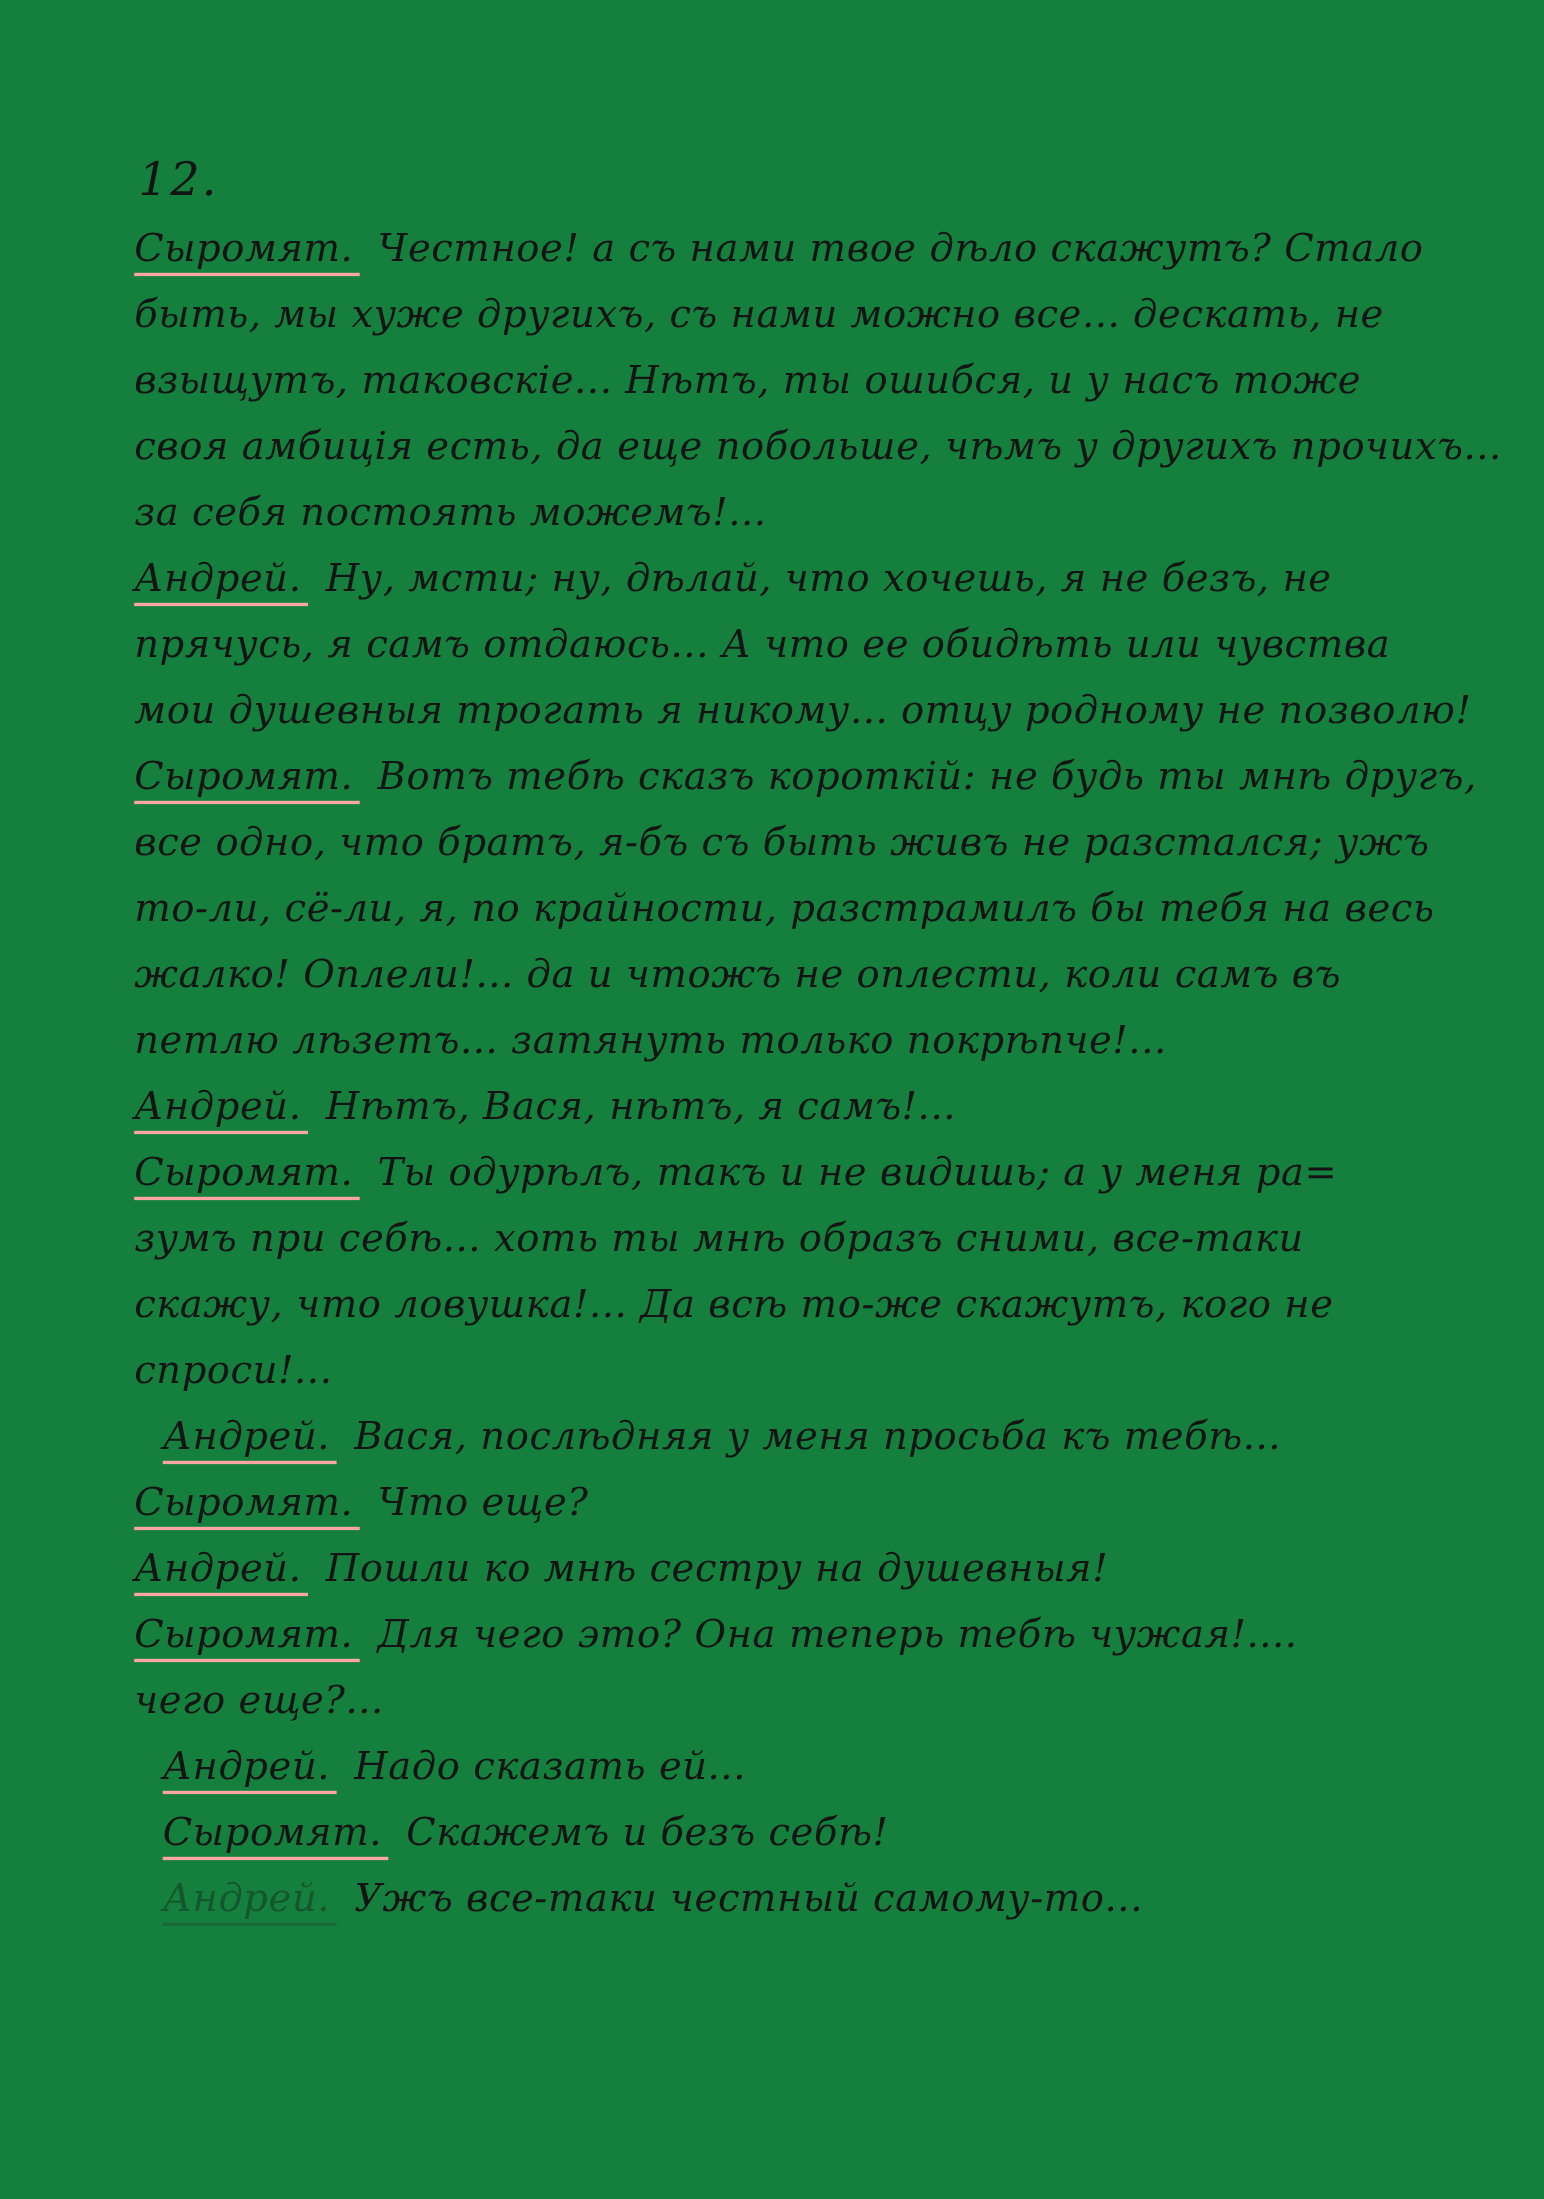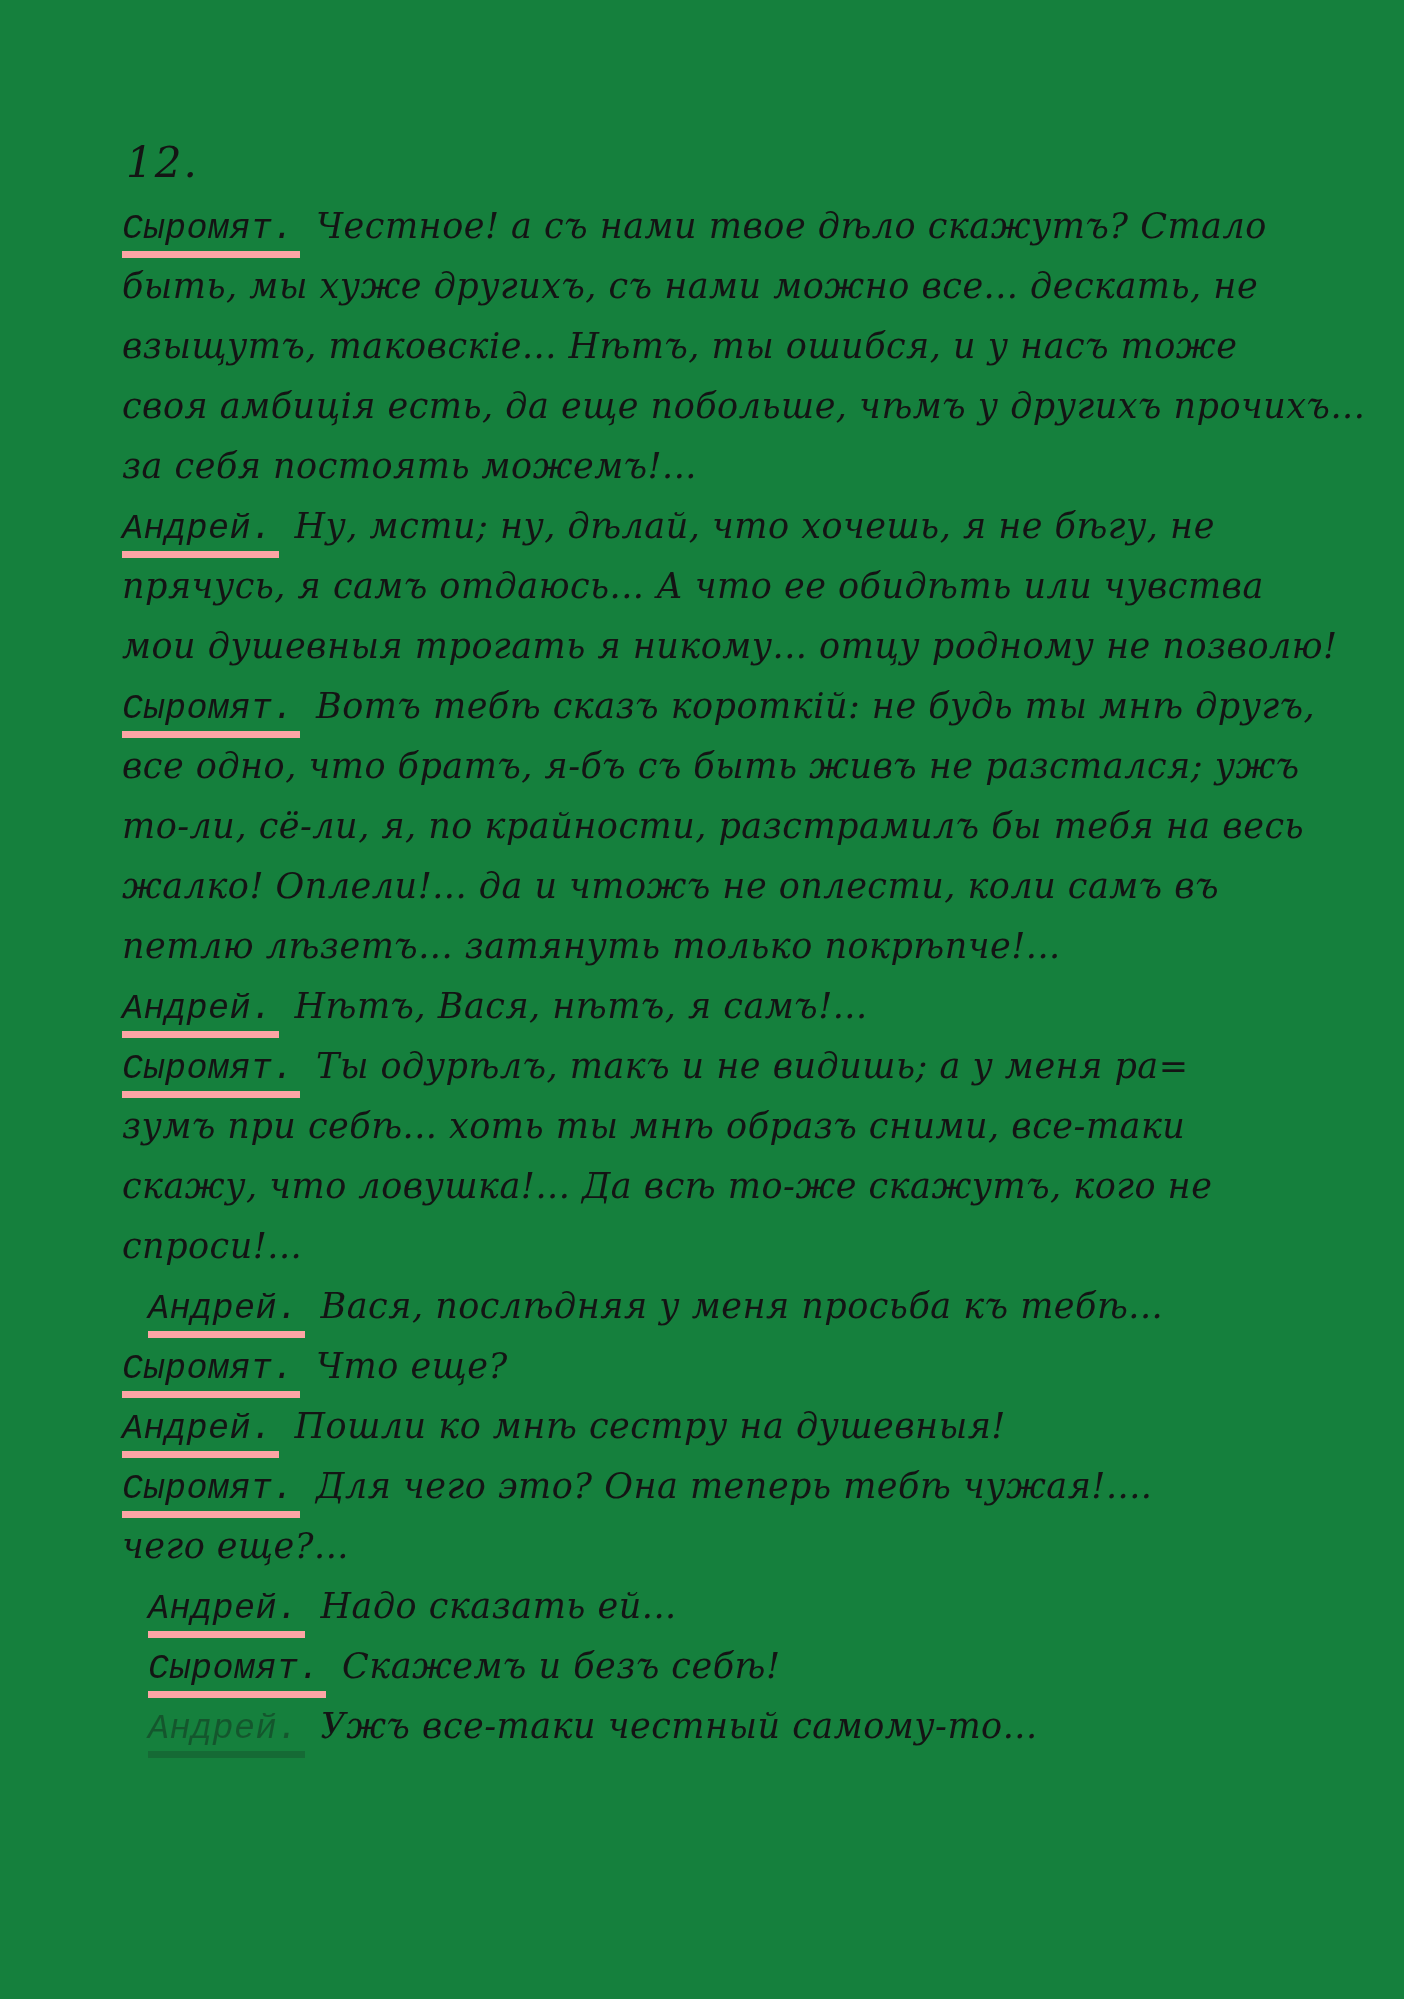--- a/index.html
+++ b/index.html
@@ -42,24 +42,23 @@
     font-size: 35px;
     white-space: nowrap;
     letter-spacing: 0.5px;
   }
 
   .line.indent { padding-left: 26px; }
 
   .speaker {
     display: inline-block;
     line-height: 44px;
-    border-bottom: 7px solid #fca5a5;
+    border-bottom: 3px solid #fca5a5;
     padding-right: 6px;
     margin-right: 16px;
-    font-family: Liberation Mono, monospace;
   }
 
   .speaker.faded {
     opacity: 0.38;
     filter: blur(0.7px);
     border-bottom-color: rgba(23,23,23,0.55);
   }
 
   .line-text { display: inline; }
 </style>
@@ -68,21 +67,21 @@
 
 <div class="page" style="color: rgb(20, 20, 20);">
   <div class="page-number">12.</div>
 
   <div class="text-block">
       <div class="line"><span class="speaker">Сыромят.</span><span class="line-text">Честное! а съ нами твое дѣло скажутъ? Стало</span></div>
       <div class="line"><span class="line-text">быть, мы хуже другихъ, съ нами можно все... дескать, не</span></div>
       <div class="line"><span class="line-text">взыщутъ, таковскіе... Нѣтъ, ты ошибся, и у насъ тоже</span></div>
       <div class="line"><span class="line-text">своя амбиція есть, да еще побольше, чѣмъ у другихъ прочихъ...</span></div>
       <div class="line"><span class="line-text">за себя постоять можемъ!...</span></div>
-      <div class="line"><span class="speaker">Андрей.</span><span class="line-text">Ну, мсти; ну, дѣлай, что хочешь, я не бѣгу, не</span></div>
+      <div class="line"><span class="speaker">Андрей.</span><span class="line-text">Ну, мсти; ну, дѣлай, что хочешь, я не безъ, не</span></div>
       <div class="line"><span class="line-text">прячусь, я самъ отдаюсь... А что ее обидѣть или чувства</span></div>
       <div class="line"><span class="line-text">мои душевныя трогать я никому... отцу родному не позволю!</span></div>
       <div class="line"><span class="speaker">Сыромят.</span><span class="line-text">Вотъ тебѣ сказъ короткій: не будь ты мнѣ другъ,</span></div>
       <div class="line"><span class="line-text">все одно, что братъ, я-бъ съ быть живъ не разстался; ужъ</span></div>
       <div class="line"><span class="line-text">то-ли, сё-ли, я, по крайности, разстрамилъ бы тебя на весь</span></div>
       <div class="line"><span class="line-text">жалко! Оплели!... да и чтожъ не оплести, коли самъ въ</span></div>
       <div class="line"><span class="line-text">петлю лѣзетъ... затянуть только покрѣпче!...</span></div>
       <div class="line"><span class="speaker">Андрей.</span><span class="line-text">Нѣтъ, Вася, нѣтъ, я самъ!...</span></div>
       <div class="line"><span class="speaker">Сыромят.</span><span class="line-text">Ты одурѣлъ, такъ и не видишь; а у меня ра=</span></div>
       <div class="line"><span class="line-text">зумъ при себѣ... хоть ты мнѣ образъ сними, все-таки</span></div>

